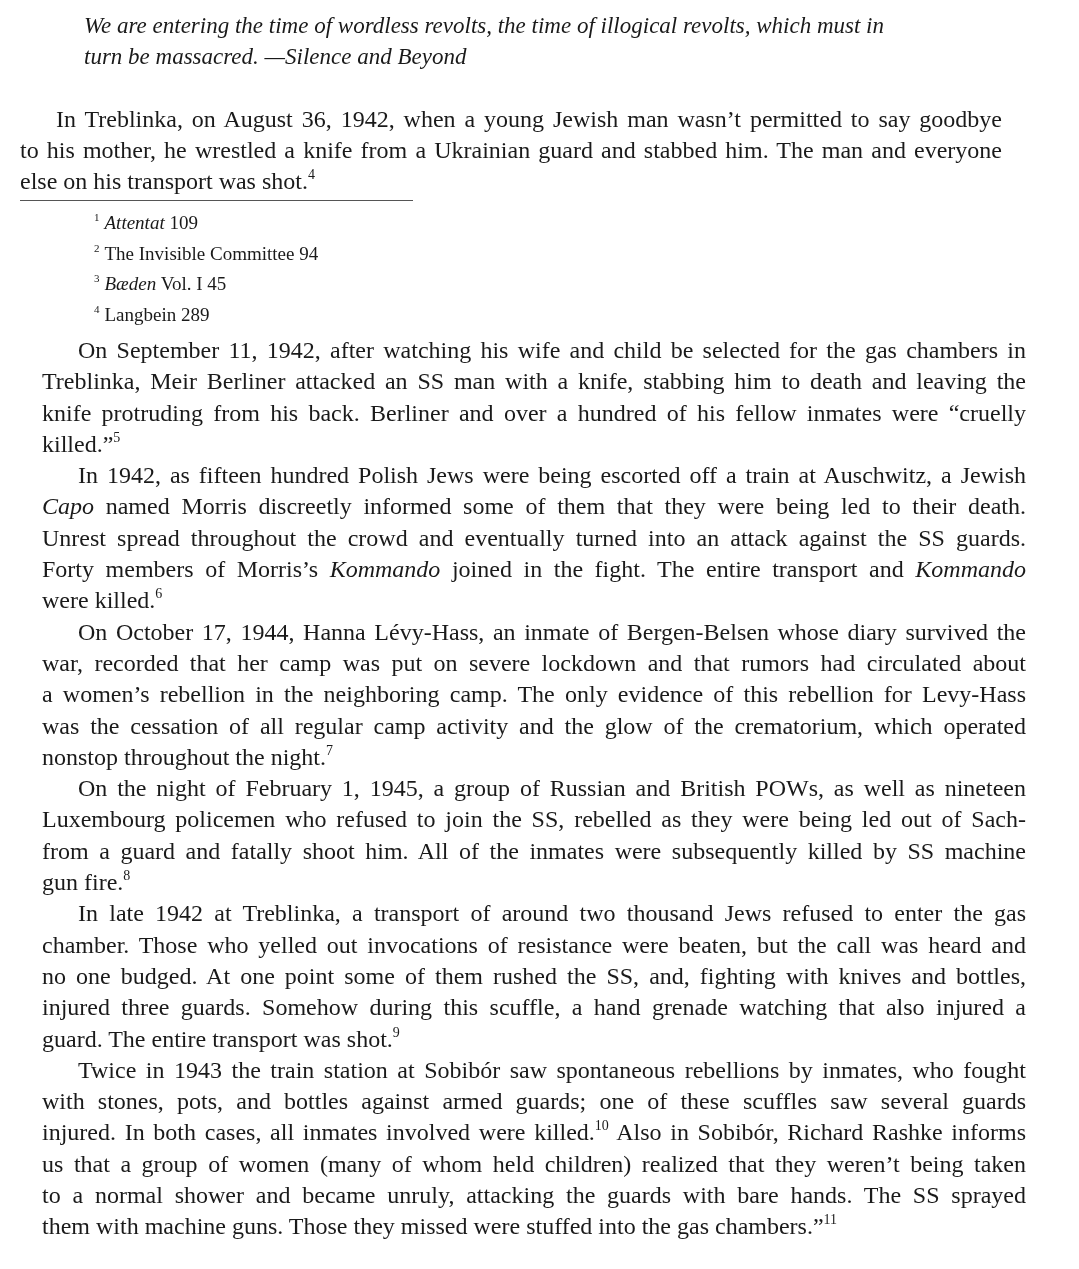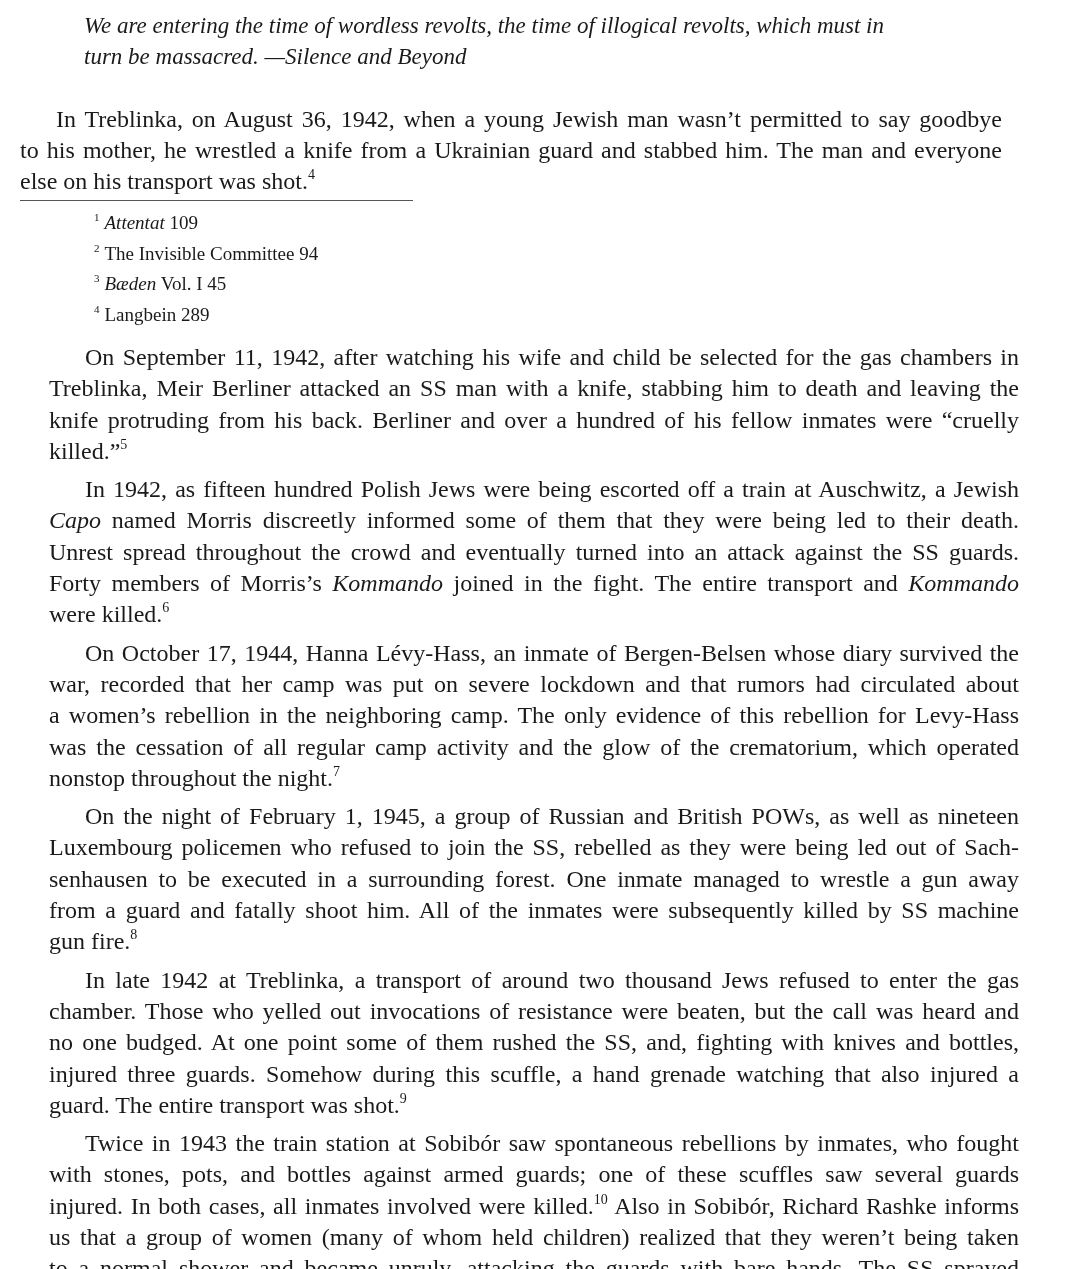--- a/index.html
+++ b/index.html
@@ -75,21 +75,21 @@
   }
 
   .body-main {
     position: absolute;
     left: 42px;
     top: 335px;
     width: 984px;
     font-size: 24px;
     line-height: 31.3px;
   }
-  .body-main .para { margin: 7px; }
+  .body-main .para { margin: 0; }
   em { font-style: italic; }
 </style>
 </head>
 <body>
 
 <div class="epigraph">
   <span class="line">We are entering the time of wordless revolts, the time of illogical revolts, which must in</span>
   <span class="line">turn be massacred. —Silence and Beyond</span>
 </div>
 
@@ -128,21 +128,20 @@
     <span class="jline indent">On October 17, 1944, Hanna Lévy-Hass, an inmate of Bergen-Belsen whose diary survived the</span>
     <span class="jline">war, recorded that her camp was put on severe lockdown and that rumors had circulated about</span>
     <span class="jline">a women’s rebellion in the neighboring camp. The only evidence of this rebellion for Levy-Hass</span>
     <span class="jline">was the cessation of all regular camp activity and the glow of the crematorium, which operated</span>
     <span class="line"><span>nonstop throughout the night.</span><sup>7</sup></span>
   </div>
 
   <div class="para">
     <span class="jline indent">On the night of February 1, 1945, a group of Russian and British POWs, as well as nineteen</span>
     <span class="jline">Luxembourg policemen who refused to join the SS, rebelled as they were being led out of Sach-</span>
-    <span class="jline">senhausen to be executed in a surrounding forest. One inmate managed to wrestle a gun away</span>
     <span class="jline">from a guard and fatally shoot him. All of the inmates were subsequently killed by SS machine</span>
     <span class="line"><span>gun fire.</span><sup>8</sup></span>
   </div>
 
   <div class="para">
     <span class="jline indent">In late 1942 at Treblinka, a transport of around two thousand Jews refused to enter the gas</span>
     <span class="jline">chamber. Those who yelled out invocations of resistance were beaten, but the call was heard and</span>
     <span class="jline">no one budged. At one point some of them rushed the SS, and, fighting with knives and bottles,</span>
     <span class="jline">injured three guards. Somehow during this scuffle, a hand grenade watching that also injured a</span>
     <span class="line"><span>guard. The entire transport was shot.</span><sup>9</sup></span>

